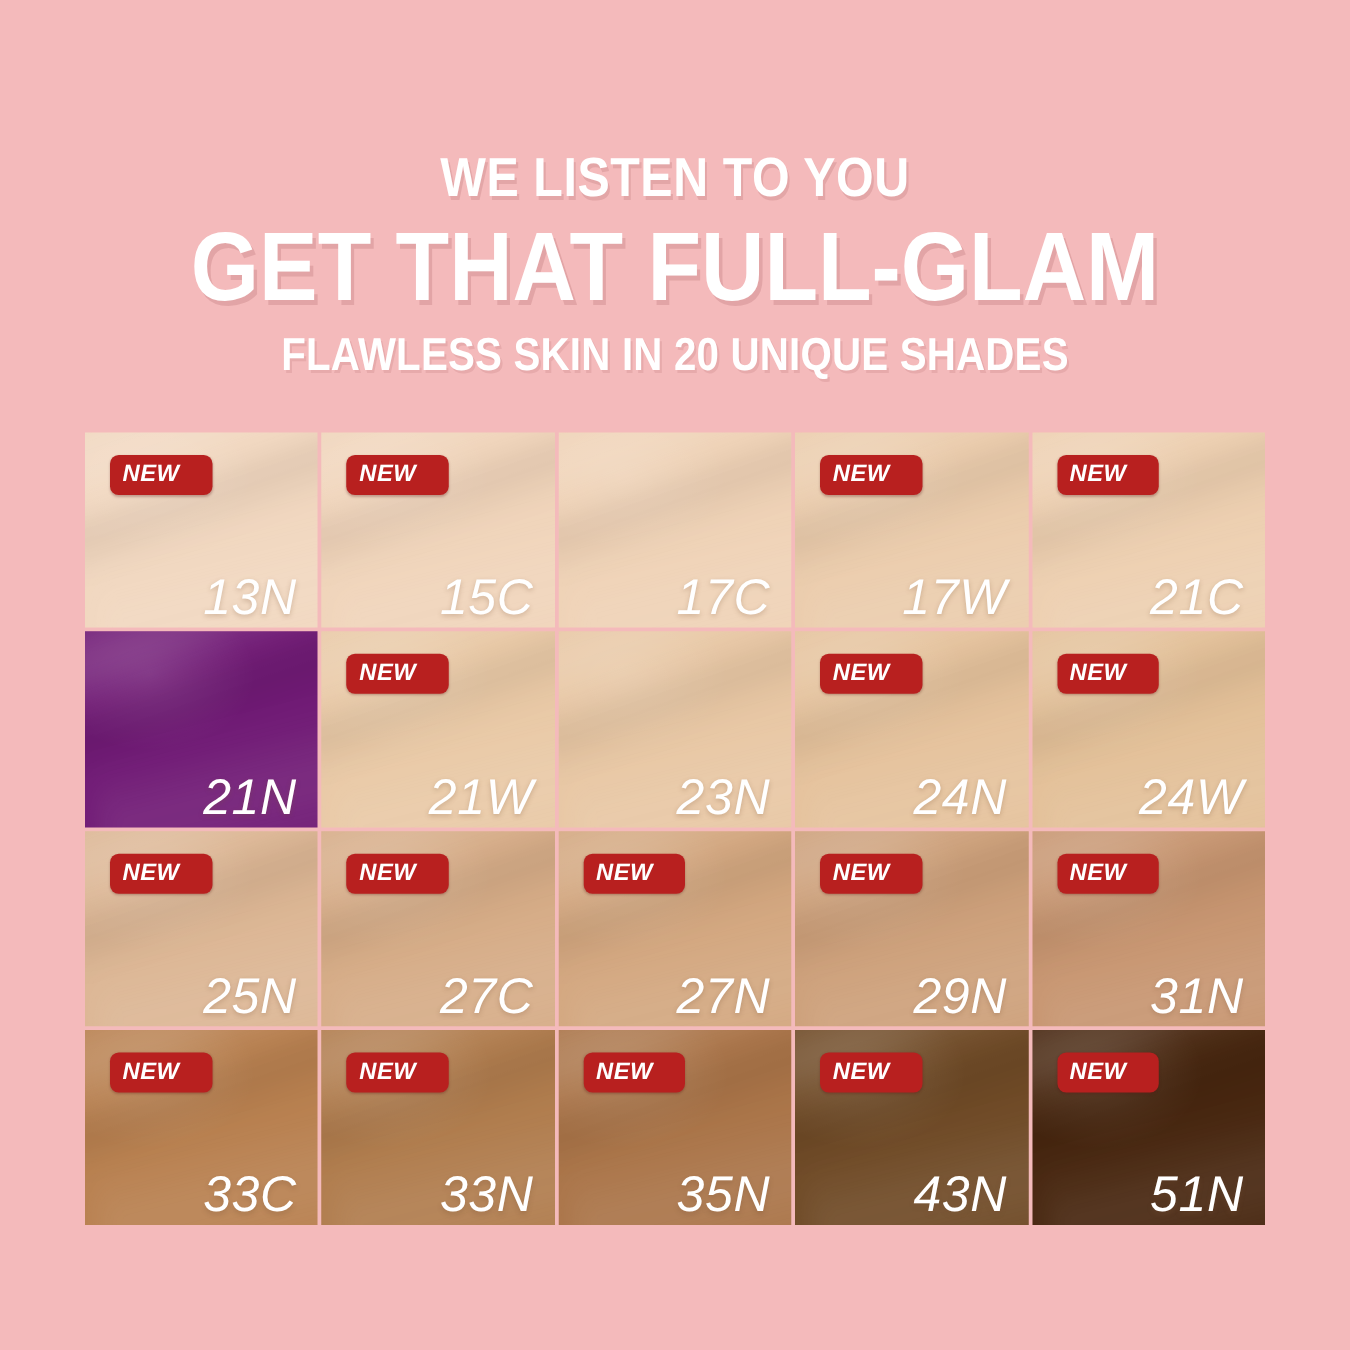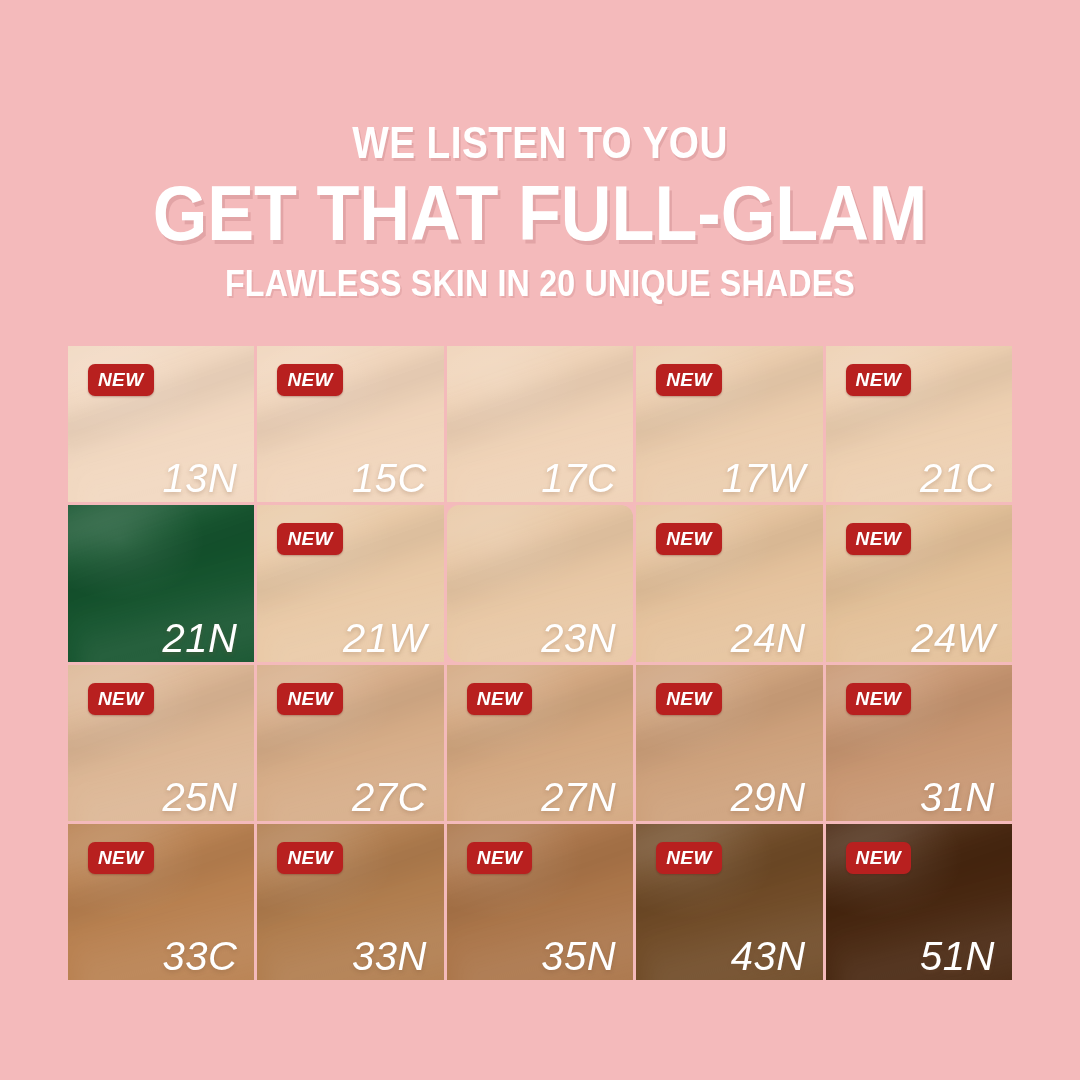--- a/index.html
+++ b/index.html
@@ -127,21 +127,21 @@
     position: absolute;
     left: 20px;
     top: 18px;
     background: #b8201f;
     color: #ffffff;
     font-size: 19px;
     line-height: 19px;
     font-style: italic;
     font-weight: 700;
     letter-spacing: 0.4px;
-    padding: 6px 10px 7px 10px;
+    padding: 6px 26px 7px 10px;
     border-radius: 7px;
     box-shadow: 0 1px 2px rgba(90, 20, 20, 0.30);
     z-index: 3;
   }
 
   .shade-label {
     position: absolute;
     right: 17px;
     bottom: 2px;
     color: #ffffff;
@@ -194,34 +194,34 @@
         <div class="new-badge">NEW</div>
         <div class="shade-label">17W</div>
       </div>
       <div class="swatch" style="background: rgb(237, 207, 176);">
         <div class="sheen-a"></div>
         <div class="sheen-b"></div>
         <div class="sheen-c"></div>
         <div class="new-badge">NEW</div>
         <div class="shade-label">21C</div>
       </div>
-      <div class="swatch" style="background: #14532d;">
+      <div class="swatch" style="background: #701a75;">
         <div class="sheen-a"></div>
         <div class="sheen-b"></div>
         <div class="sheen-c"></div>
         <div class="shade-label">21N</div>
       </div>
       <div class="swatch" style="background: rgb(233, 201, 166);">
         <div class="sheen-a"></div>
         <div class="sheen-b"></div>
         <div class="sheen-c"></div>
         <div class="new-badge">NEW</div>
         <div class="shade-label">21W</div>
       </div>
-      <div class="swatch" style="background: rgb(232, 199, 164); border-radius: 12px;">
+      <div class="swatch" style="background: rgb(232, 199, 164);">
         <div class="sheen-a"></div>
         <div class="sheen-b"></div>
         <div class="sheen-c"></div>
         <div class="shade-label">23N</div>
       </div>
       <div class="swatch" style="background: rgb(229, 194, 156);">
         <div class="sheen-a"></div>
         <div class="sheen-b"></div>
         <div class="sheen-c"></div>
         <div class="new-badge">NEW</div>

